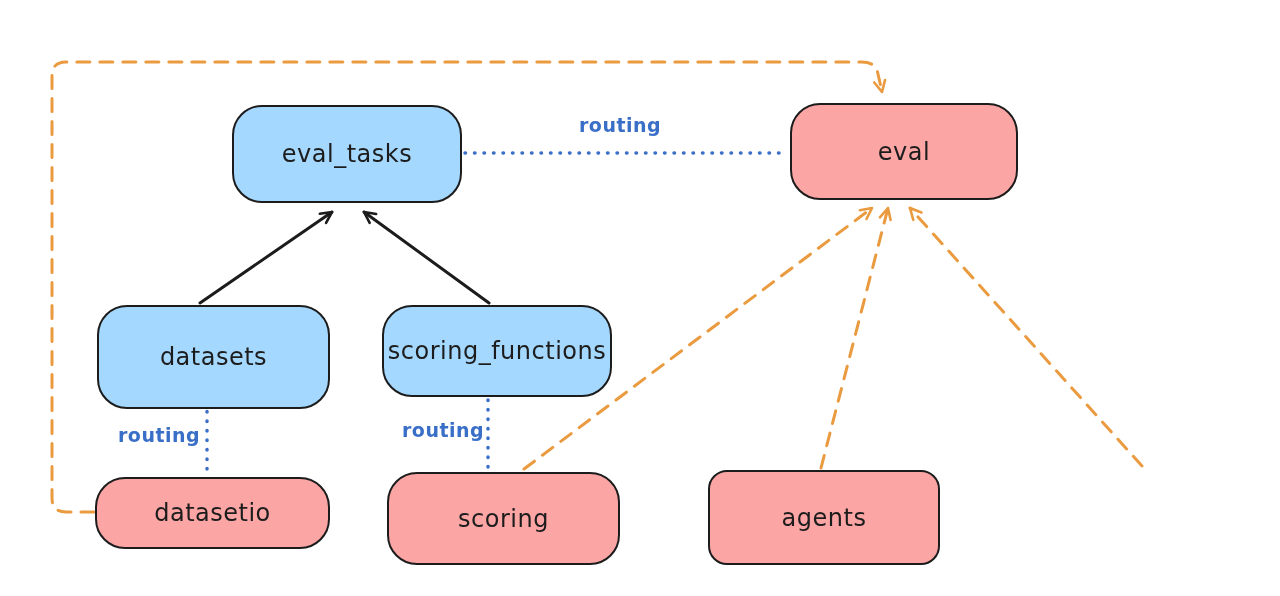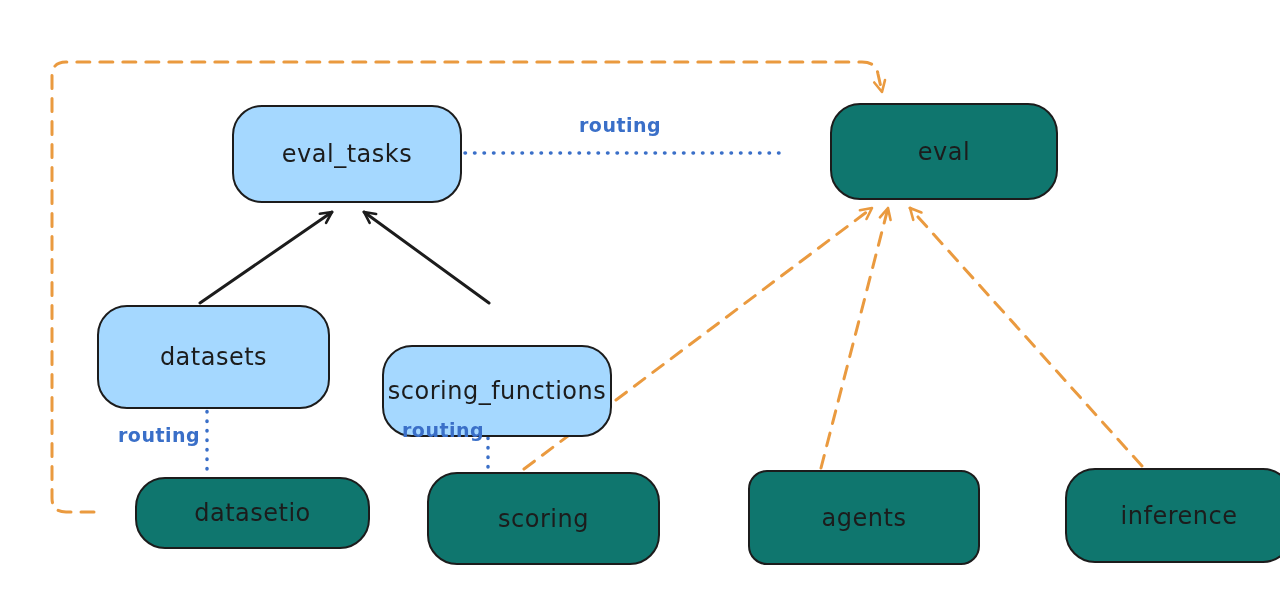--- a/index.html
+++ b/index.html
@@ -27,21 +27,21 @@
     border: 2.5px solid #1c1c1c;
     border-radius: 30px;
     display: flex;
     align-items: center;
     justify-content: center;
     color: #1c1c1c;
     font-size: 24px;
     letter-spacing: 0.5px;
   }
   .node.blue  { background: #a5d8ff; }
-  .node.green { background: #0f766e; margin-left: 40px; }
+  .node.green { background: #fca5a5; }
   .edge-label {
     position: absolute;
     color: #3a6fc8;
     font-size: 19px;
     font-weight: 600;
     letter-spacing: 0.5px;
     white-space: nowrap;
   }
 </style>
 </head>
@@ -78,37 +78,34 @@
   </div>
 
   <div class="node green" style="left:790px; top:103px; width:228px; height:97px;">
     <span>eval</span>
   </div>
 
   <div class="node blue" style="left:97px; top:305px; width:233px; height:104px;">
     <span>datasets</span>
   </div>
 
-  <div class="node blue" style="left:382px; top:305px; width:230px; height:92px;margin-top:40px;">
+  <div class="node blue" style="left:382px; top:305px; width:230px; height:92px;">
     <span>scoring_functions</span>
   </div>
 
   <div class="node green" style="left:95px; top:477px; width:235px; height:72px;">
     <span>datasetio</span>
   </div>
 
   <div class="node green" style="left:387px; top:472px; width:233px; height:93px;align-items:center;">
     <span>scoring</span>
   </div>
 
   <div class="node green" style="left:708px; top:470px; width:232px; height:95px;border-radius:19px;">
     <span>agents</span>
   </div>
 
-  <div class="node green" style="left:1025px; top:468px; width:228px; height:95px;">
-    <span>inference</span>
-  </div>
 
   <div class="edge-label" style="left:579px; top:114px;">routing</div>
   <div class="edge-label" style="left:118px; top:424px;">routing</div>
   <div class="edge-label" style="left:402px; top:419px;">routing</div>
 
 </div>
 
 </body></html>

